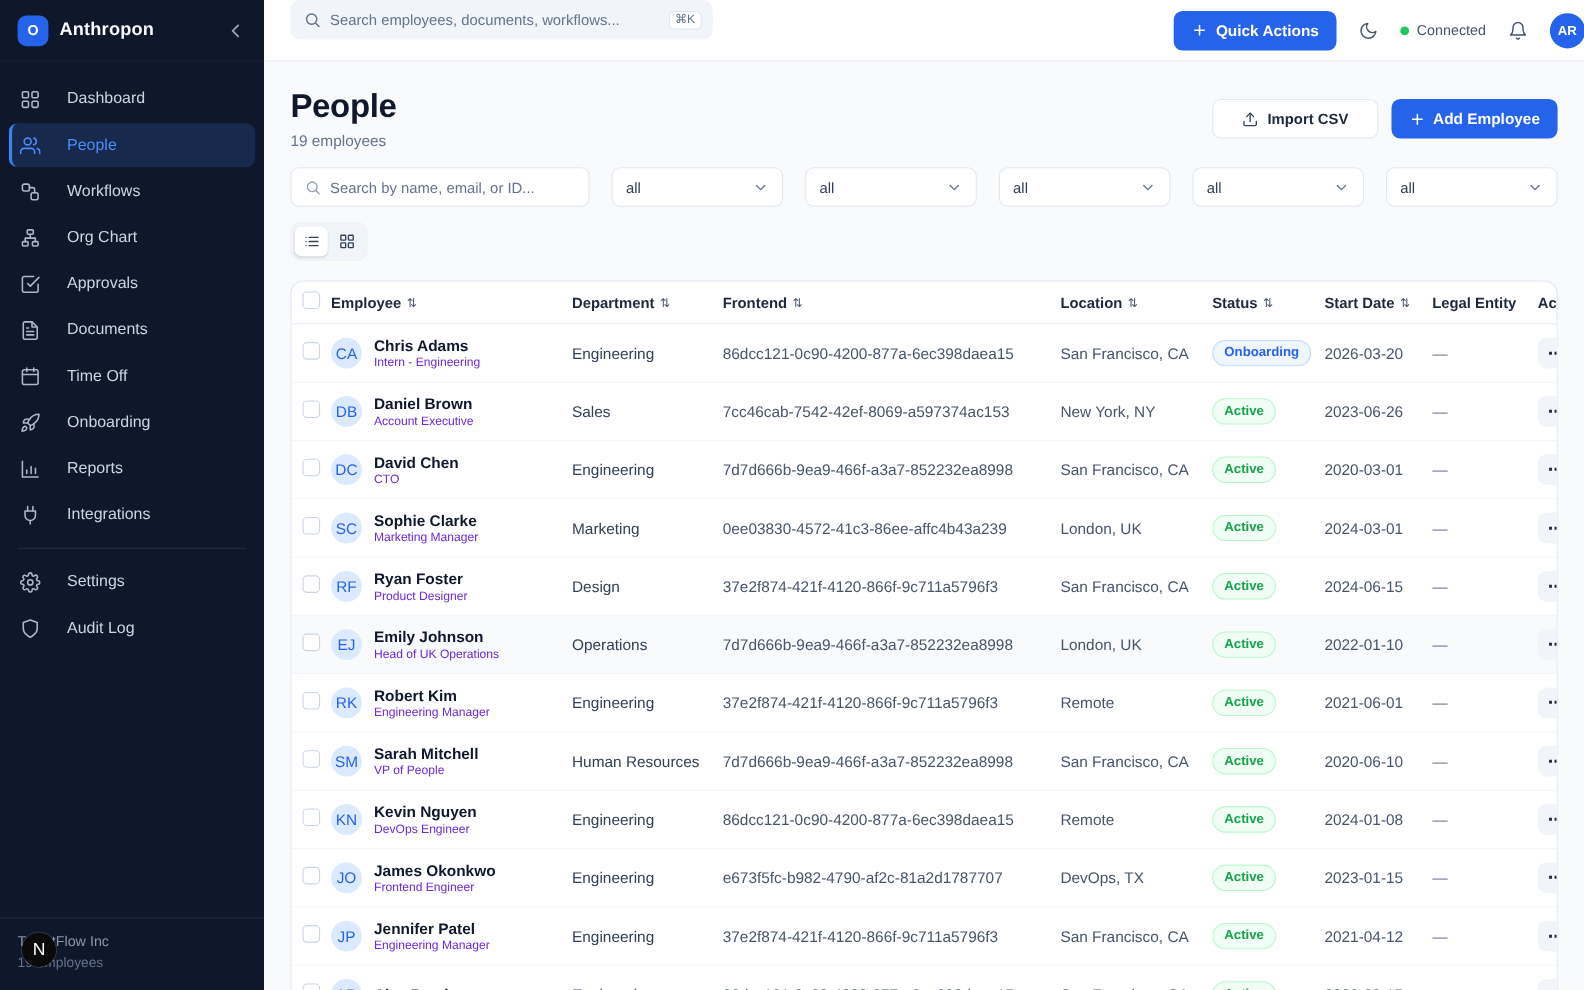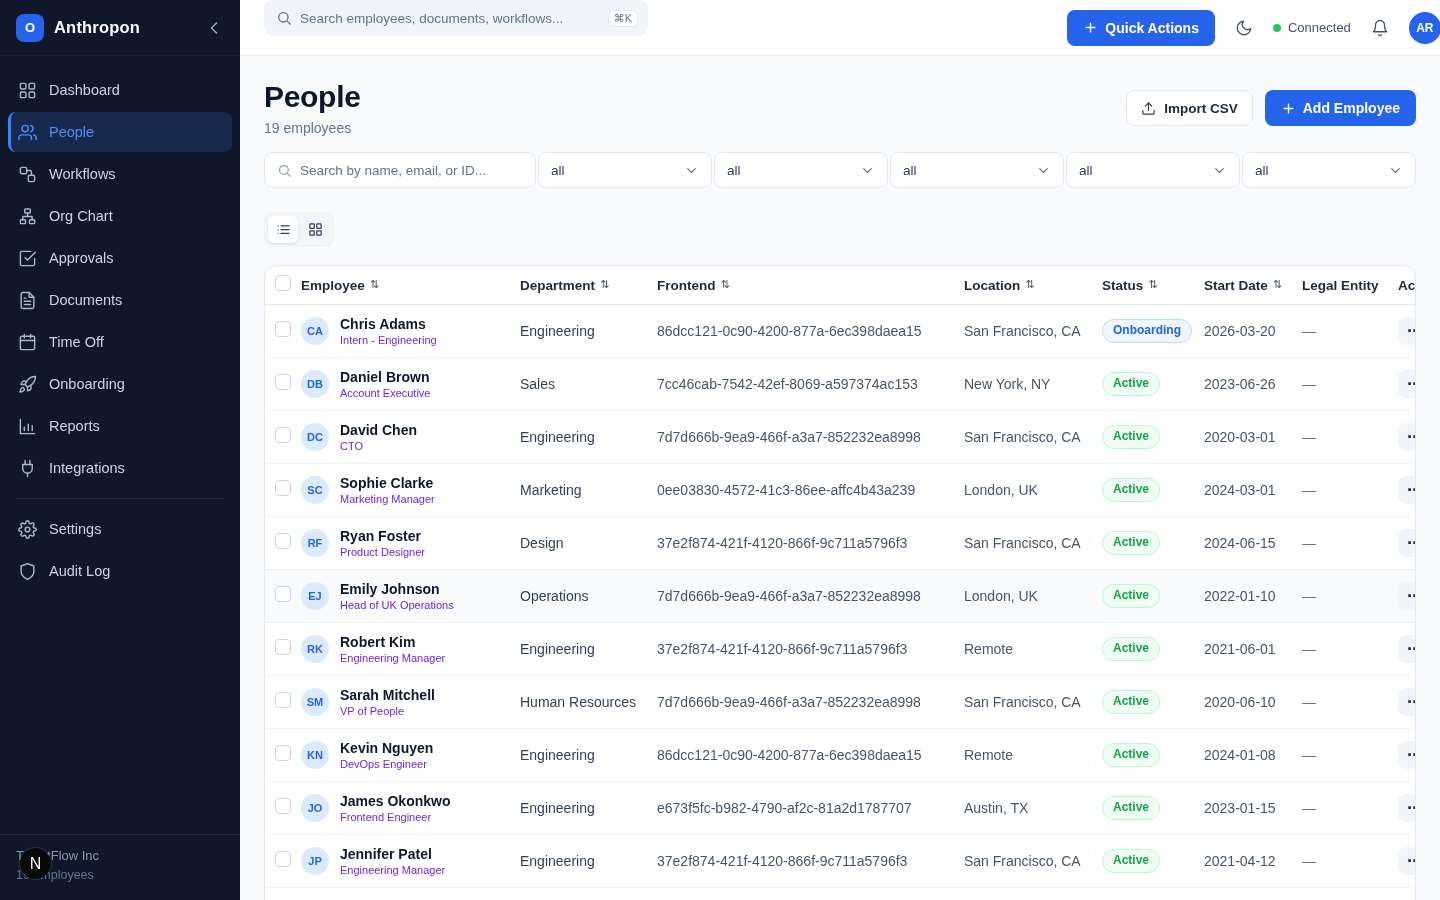--- a/index.html
+++ b/index.html
@@ -7,21 +7,21 @@
   body{font-family:"Liberation Sans","DejaVu Sans",sans-serif;background:#f8fafc;color:#0f172a;position:relative}
   svg{display:block}
 
   
   .sidebar{position:absolute;left:0;top:0;width:240px;height:900px;background:#0f172a;display:flex;flex-direction:column}
   .side-head{height:56px;display:flex;align-items:center;padding:0 16px;gap:10px;border-bottom:1px solid rgba(148,163,184,.08);flex:none}
   .logo-sq{width:28px;height:28px;border-radius:8px;background:#2563eb;color:#fff;display:flex;align-items:center;justify-content:center;font-size:13px;font-weight:700;flex:none}
   .brand-name{color:#f8fafc;font-size:16.5px;font-weight:700;letter-spacing:.2px;flex:1}
   .collapse-btn{color:#94a3b8;width:20px;height:20px;cursor:pointer}
   .nav{padding:12px 0 0;flex:1}
-  .nav-item{height:40px;margin:2px 8px;border-radius:8px;display:flex;align-items:center;gap:12px;padding:0 10px;color:#cbd5e1;font-size:14.5px;cursor:pointer}
+  .nav-item{height:40px;margin:2px 8px;border-radius:8px;display:flex;align-items:center;gap:24px;padding:0 10px;color:#cbd5e1;font-size:14.5px;cursor:pointer}
   .nav-item .nav-icon{width:19px;height:19px;color:#aab8cc;flex:none}
   .nav-item .nav-icon svg{width:19px;height:19px}
   .nav-item.active{background:#17294d;border-left:3px solid #3b82f6;padding-left:7px;color:#4d8dfa}
   .nav-item.active .nav-icon{color:#4d8dfa}
   .nav-divider{height:1px;background:rgba(148,163,184,.15);margin:10px 16px}
   .side-footer{flex:none;border-top:1px solid rgba(148,163,184,.15);padding:12px 16px 16px}
   .sf-company{color:#8b99ab;font-size:13px;line-height:1.45}
   .sf-count{color:#64748b;font-size:12.5px;line-height:1.45}
   .n-badge{position:absolute;left:20px;top:848px;width:31px;height:31px;border-radius:50%;background:#0a0a0a;color:#fff;display:flex;align-items:center;justify-content:center;font-size:16px;font-weight:400;box-shadow:0 0 0 1px rgba(255,255,255,.12);z-index:5}
 
@@ -44,47 +44,47 @@
   .user-name{font-size:14px;font-weight:700;color:#1d4ed8;line-height:1.2}
   .user-role{font-size:12px;color:#64748b;line-height:1.2}
   .chev{width:15px;height:15px;color:#64748b}
 
   
   .main{position:absolute;left:240px;top:56px;width:1200px;height:844px;padding:24px;overflow:hidden}
   .page-head{display:flex;justify-content:space-between;align-items:center;margin-bottom:16px}
   .page-title{font-size:30px;font-weight:700;color:#0f172a;letter-spacing:-.3px}
   .page-sub{font-size:14px;color:#64748b;margin-top:6px}
   .head-actions{display:flex;gap:12px;align-items:center}
-  .btn-secondary{height:36px;background:#fff;border:1px solid #e2e8f0;border-radius:8px;color:#1e293b;font-size:13.5px;font-weight:600;display:inline-flex;align-items:center;gap:8px;padding:0 14px;cursor:pointer;font-family:inherit}
+  .btn-secondary{height:36px;background:#fff;border:1px solid #e2e8f0;border-radius:8px;color:#1e293b;font-size:13.5px;font-weight:600;display:inline-flex;align-items:center;gap:8px;padding:0 26px;cursor:pointer;font-family:inherit}
   .btn-secondary svg{width:15px;height:15px;color:#334155}
 
-  .filter-row{display:flex;gap:2px;margin-bottom:24px}
+  .filter-row{display:flex;gap:20px;margin-bottom:14px}
   .f-search{width:272px;height:36px;background:#fff;border:1px solid #e2e8f0;border-radius:8px;display:flex;align-items:center;gap:8px;padding:0 12px;flex:none}
   .f-search .s-icon{width:15px;height:15px;color:#94a3b8;flex:none}
   .f-search input{border:0;outline:0;flex:1;font-size:13.5px;color:#334155;font-family:inherit;background:transparent}
   .f-search input::placeholder{color:#64748b}
   .f-select{flex:1;height:36px;background:#fff;border:1px solid #e2e8f0;border-radius:8px;display:flex;align-items:center;justify-content:space-between;padding:0 12px;font-size:13.5px;color:#334155;cursor:pointer}
   .f-select .chev{color:#64748b}
 
   .view-toggle{display:inline-flex;background:#f1f5f9;border:1px solid #eef1f5;border-radius:9px;padding:3px;gap:2px;margin-bottom:18px}
   .vt-btn{width:30px;height:27px;border:0;background:transparent;border-radius:6px;display:flex;align-items:center;justify-content:center;color:#334155;cursor:pointer}
   .vt-btn.active{background:#fff;box-shadow:0 1px 2px rgba(15,23,42,.12)}
   .vt-btn svg{width:15px;height:15px}
 
   
   .card{width:1152px;background:#fff;border:1px solid #e2e8f0;border-radius:12px;overflow:hidden}
   .tgrid{display:grid;grid-template-columns:26px 219px 137px 307px 138px 102px 98px 96px 57px;align-items:center;padding-left:10px;width:1190px}
   .thead{height:39px;border-bottom:1px solid #e2e8f0}
-  .hcell{font-size:13.5px;font-weight:700;color:#1e293b;display:flex;white-space:nowrap}
+  .hcell{font-size:13.5px;font-weight:700;color:#1e293b;display:flex;align-items:center;white-space:nowrap}
   .sort{font-family:"DejaVu Sans",sans-serif;font-size:11px;color:#475569;margin-left:5px;font-weight:400}
   .checkbox{width:16px;height:16px;border:1.5px solid #cbd5e1;border-radius:4px;background:#fff;display:inline-block;cursor:pointer}
   .trow{height:53px;border-bottom:1px solid #f1f5f9;background:#fff}
   .trow.hl{background:#f8fafc}
   .c-emp{display:flex;align-items:center;gap:11px;min-width:0}
-  .avatar-sm{width:28px;height:28px;border-radius:50%;background:#dbeafe;color:#2563eb;font-size:11px;font-weight:700;display:flex;align-items:center;justify-content:center;flex:none}
+  .avatar-sm{width:28px;height:28px;border-radius:50%;background:#dbeafe;color:#2563eb;font-size:14px;font-weight:400;display:flex;align-items:center;justify-content:center;flex:none}
   .emp-name{display:block;font-size:14px;font-weight:600;color:#0f172a;line-height:1.3;white-space:nowrap}
   .emp-role{display:block;font-size:11px;color:#6d28d9;line-height:1.3;white-space:nowrap}
   .cell{font-size:14px;color:#334155;white-space:nowrap;overflow:hidden}
   .cell.muted{color:#475569}
   .badge{display:inline-block;font-size:12px;font-weight:600;padding:3px 10px 4px;border-radius:999px;line-height:1.3}
   .badge.active{color:#16a34a;background:#f0fdf4;border:1px solid #bbf7d0}
   .badge.onboarding{color:#2563eb;background:#eff6ff;border:1px solid #bfdbfe}
   .dash{color:#64748b}
   .dots-btn{width:34px;height:28px;border:0;background:#f1f5f9;border-radius:8px;color:#1e293b;font-size:15px;font-weight:700;cursor:pointer;display:flex;align-items:center;justify-content:center;letter-spacing:1px;font-family:inherit}
 </style>
@@ -586,21 +586,21 @@
     <div><span class="checkbox"></span></div>
     <div class="c-emp">
       <span class="avatar-sm">JO</span>
       <span style="min-width:0">
         <span class="emp-name">James Okonkwo</span>
         <span class="emp-role">Frontend Engineer</span>
       </span>
     </div>
     <div class="cell">Engineering</div>
     <div class="cell muted">e673f5fc-b982-4790-af2c-81a2d1787707</div>
-    <div class="cell muted">Austin, TX</div>
+    <div class="cell muted">DevOps, TX</div>
     <div><span class="badge active">Active</span></div>
     <div class="cell muted">2023-01-15</div>
     <div class="cell dash">—</div>
     <div>
             <button class="dots-btn">⋯</button>
           </div>
   </div>
         <div class="tgrid trow">
     <div><span class="checkbox"></span></div>
     <div class="c-emp">

